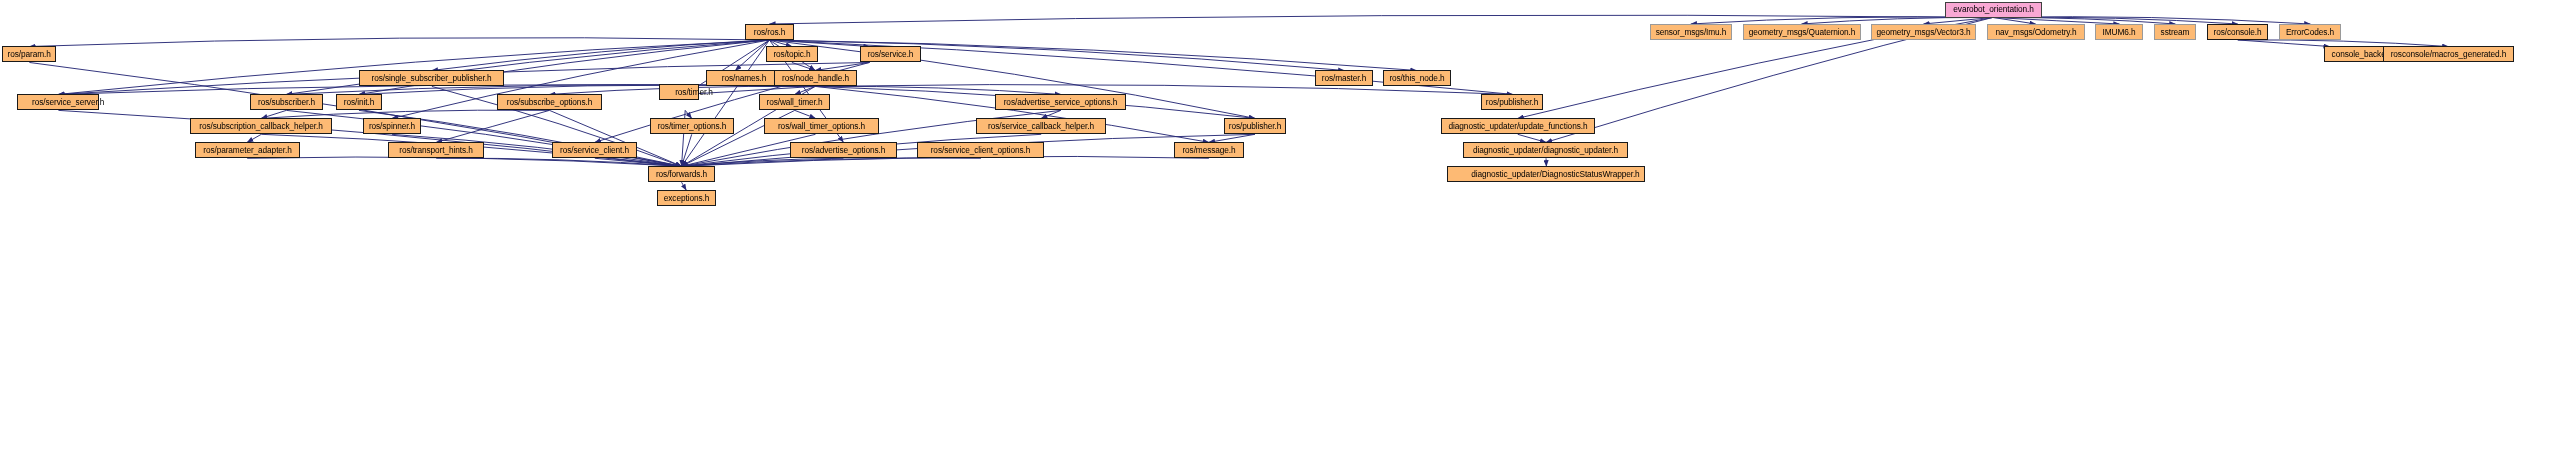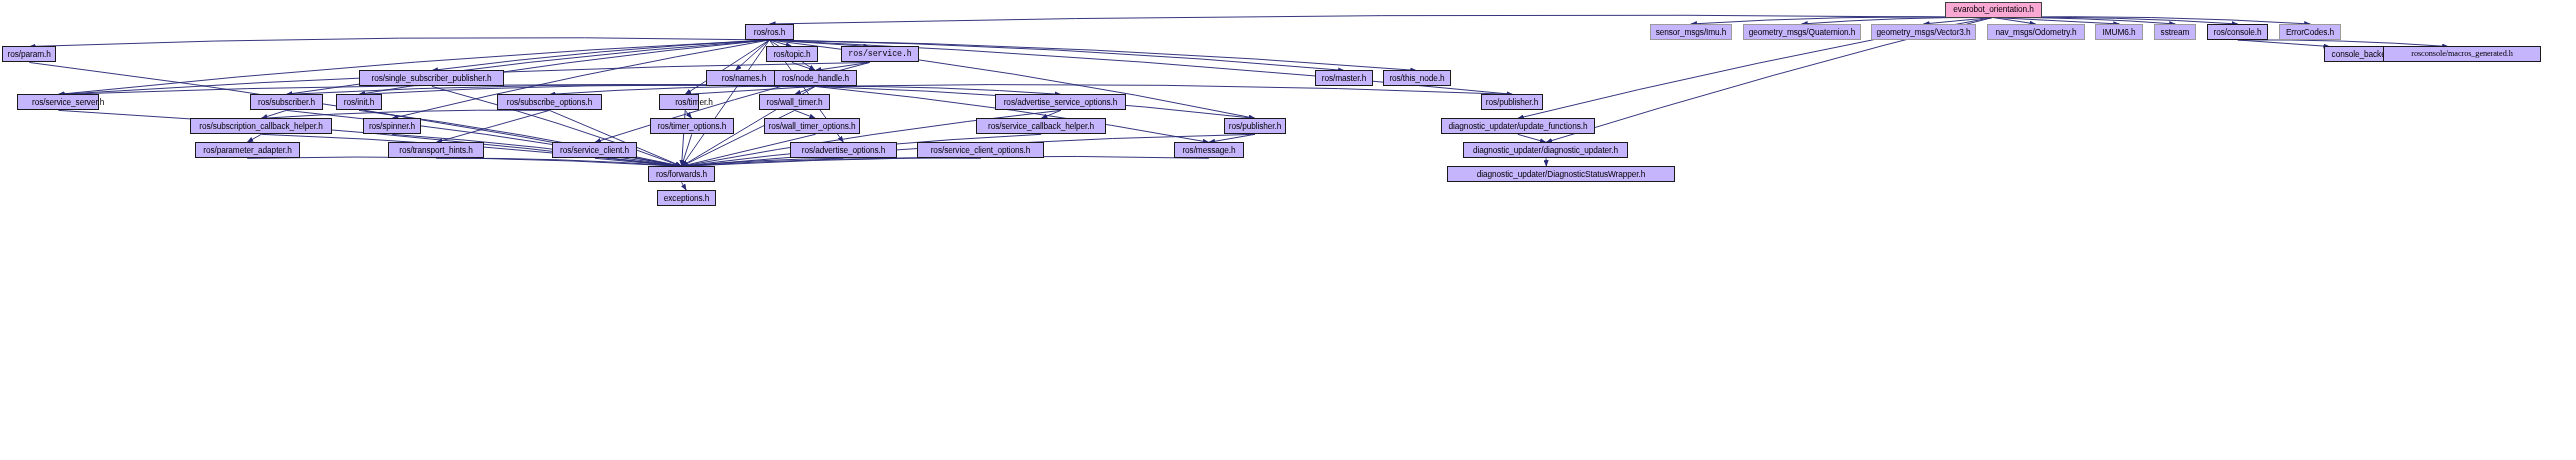--- a/index.html
+++ b/index.html
@@ -25,21 +25,21 @@
     height: 461px;
     pointer-events: none;
   }
   .node {
     position: absolute;
     box-sizing: border-box;
     display: flex;
     align-items: center;
     justify-content: center;
     border: 0.7px solid #9a9a9a;
-    background: #c4b5fd;
+    background: #fdba74;
     color: #000000;
     font-size: 8.3px;
     line-height: 1;
     white-space: nowrap;
     height: 16px;
     padding: 0 4.4px;
     letter-spacing: -0.1px;
   }
   .node.root {
     background: #f9a8d4;
@@ -169,30 +169,30 @@
       </div>
       <div class="node thick" style="left: 2207px; top: 24px; width: 61px;">
         <span class="node-label">ros/console.h</span>
       </div>
       <div class="node" style="left: 2279px; top: 24px; width: 62px;">
         <span class="node-label">ErrorCodes.h</span>
       </div>
       <div class="node thick" style="left: 2287px; top: 46px; width: 85px; margin-left: 37px;">
         <span class="node-label">console_backend.h</span>
       </div>
-      <div class="node thick" style="left: 2383px; top: 46px; width: 158px; font-family: Liberation Serif, serif;">
+      <div class="node thick" style="left: 2383px; top: 46px; width: 131px;">
         <span class="node-label">rosconsole/macros_generated.h</span>
       </div>
       <div class="node thick" style="left: 2.2px; top: 46px; width: 54px;">
         <span class="node-label">ros/param.h</span>
       </div>
       <div class="node thick" style="left: 766px; top: 46px; width: 52px;">
         <span class="node-label">ros/topic.h</span>
       </div>
-      <div class="node thick" style="left: 841px; top: 46px; width: 78px; font-family: Liberation Mono, monospace;">
+      <div class="node thick" style="left: 860px; top: 46px; width: 61px;">
         <span class="node-label">ros/service.h</span>
       </div>
       <div class="node thick" style="left: 359px; top: 70px; width: 145px;">
         <span class="node-label">ros/single_subscriber_publisher.h</span>
       </div>
       <div class="node thick" style="left: 706px; top: 70px; width: 76px;">
         <span class="node-label">ros/names.h</span>
       </div>
       <div class="node thick" style="left: 774px; top: 70px; width: 83px;">
         <span class="node-label">ros/node_handle.h</span>
@@ -208,42 +208,42 @@
       </div>
       <div class="node thick" style="left: 250px; top: 94px; width: 73px;">
         <span class="node-label">ros/subscriber.h</span>
       </div>
       <div class="node thick" style="left: 336px; top: 94px; width: 46px;">
         <span class="node-label">ros/init.h</span>
       </div>
       <div class="node thick" style="left: 497px; top: 94px; width: 105px;">
         <span class="node-label">ros/subscribe_options.h</span>
       </div>
-      <div class="node thick" style="left: 659px; top: 94px; width: 28px; padding-left: 34px;">
+      <div class="node thick" style="left: 659px; top: 84px; width: 28px; padding-left: 34px;">
         <span class="node-label">ros/timer.h</span>
       </div>
       <div class="node thick" style="left: 759px; top: 94px; width: 71px;">
         <span class="node-label">ros/wall_timer.h</span>
       </div>
       <div class="node thick" style="left: 995px; top: 94px; width: 131px;">
         <span class="node-label">ros/advertise_service_options.h</span>
       </div>
       <div class="node thick" style="left: 1481px; top: 94px; width: 62px;">
         <span class="node-label">ros/publisher.h</span>
       </div>
       <div class="node thick" style="left: 190px; top: 118px; width: 142px;">
         <span class="node-label">ros/subscription_callback_helper.h</span>
       </div>
       <div class="node thick" style="left: 363px; top: 118px; width: 58px;">
         <span class="node-label">ros/spinner.h</span>
       </div>
       <div class="node thick" style="left: 650px; top: 118px; width: 84px;">
         <span class="node-label">ros/timer_options.h</span>
       </div>
-      <div class="node thick" style="left: 764px; top: 118px; width: 96px;">
+      <div class="node thick" style="left: 764px; top: 118px; width: 115px;">
         <span class="node-label">ros/wall_timer_options.h</span>
       </div>
       <div class="node thick" style="left: 976px; top: 118px; width: 130px;">
         <span class="node-label">ros/service_callback_helper.h</span>
       </div>
       <div class="node thick" style="left: 1224px; top: 118px; width: 62px;">
         <span class="node-label">ros/publisher.h</span>
       </div>
       <div class="node thick" style="left: 1441px; top: 118px; width: 154px;">
         <span class="node-label">diagnostic_updater/update_functions.h</span>
@@ -265,21 +265,21 @@
       </div>
       <div class="node thick" style="left: 1174px; top: 142px; width: 70px;">
         <span class="node-label">ros/message.h</span>
       </div>
       <div class="node thick" style="left: 1463px; top: 142px; width: 165px;">
         <span class="node-label">diagnostic_updater/diagnostic_updater.h</span>
       </div>
       <div class="node thick" style="left: 648px; top: 166px; width: 67px;">
         <span class="node-label">ros/forwards.h</span>
       </div>
-      <div class="node thick" style="left: 1447px; top: 166px; width: 228px;">
+      <div class="node thick" style="left: 1447px; top: 166px; width: 198px; justify-content: flex-end;">
         <span class="node-label">diagnostic_updater/DiagnosticStatusWrapper.h</span>
       </div>
       <div class="node thick" style="left: 657px; top: 190px; width: 59px; text-align: right;">
         <span class="node-label">exceptions.h</span>
       </div>
     </div>
 </div>
 
 
 </body></html>

